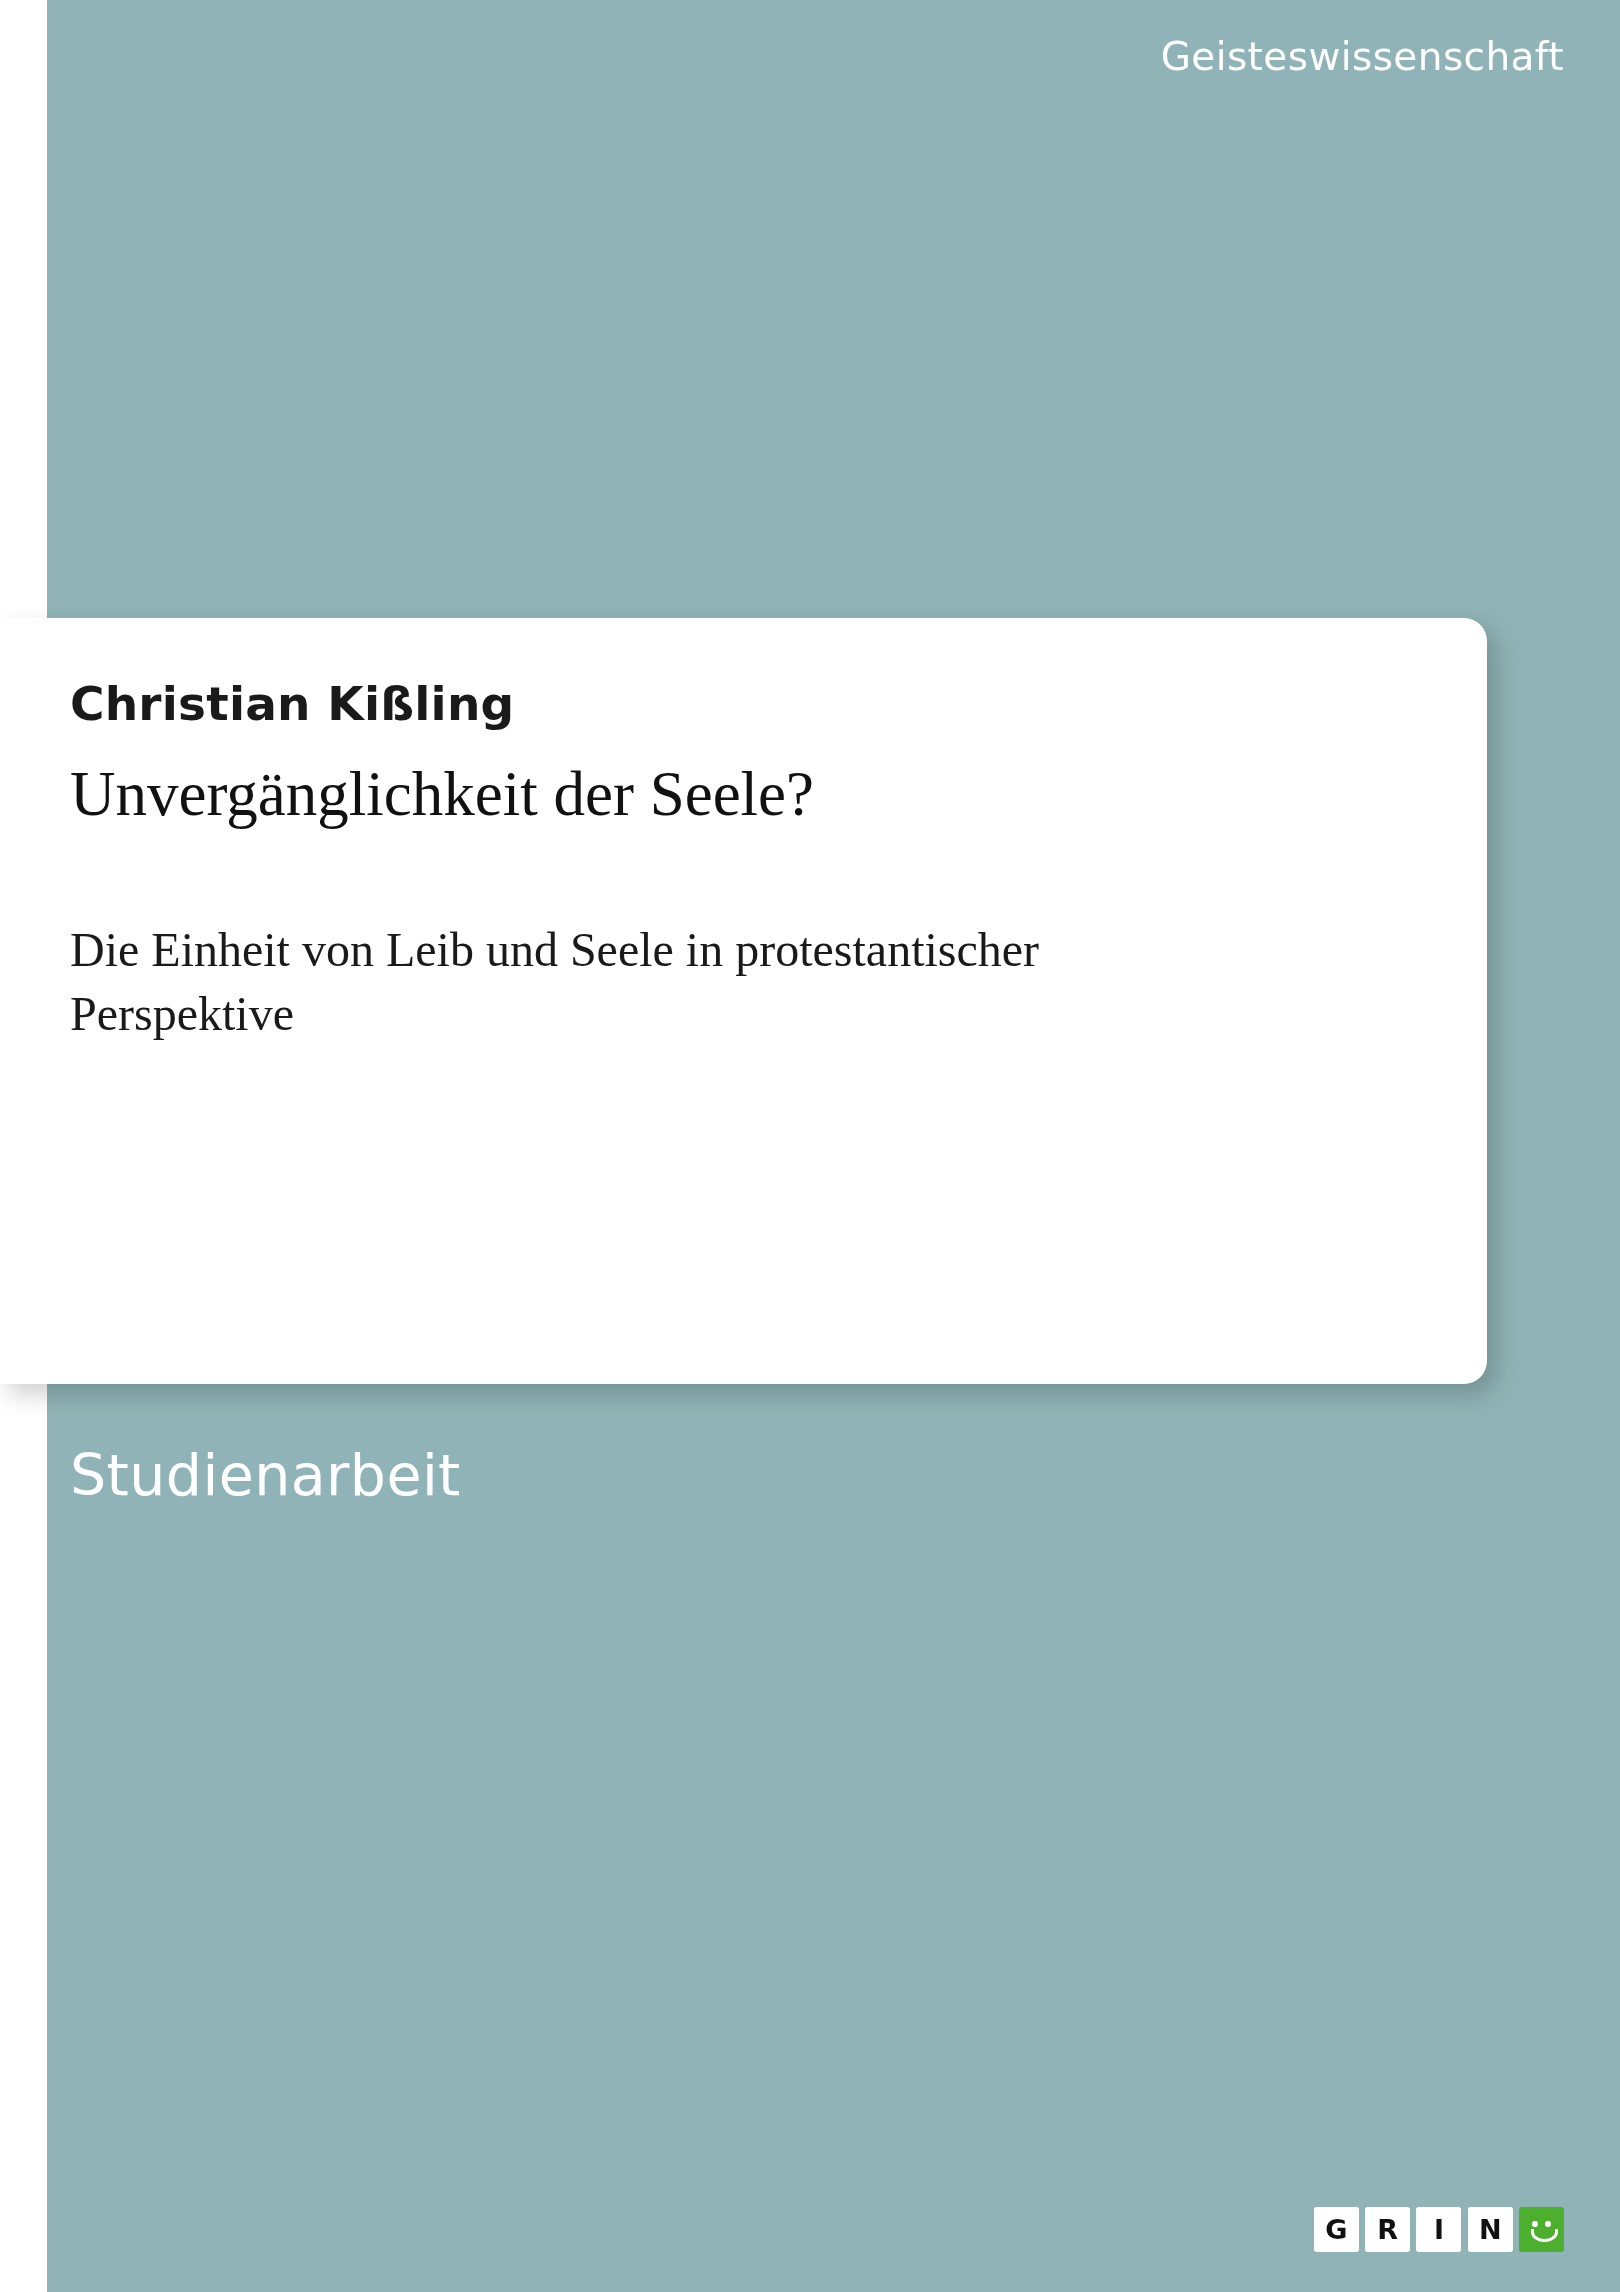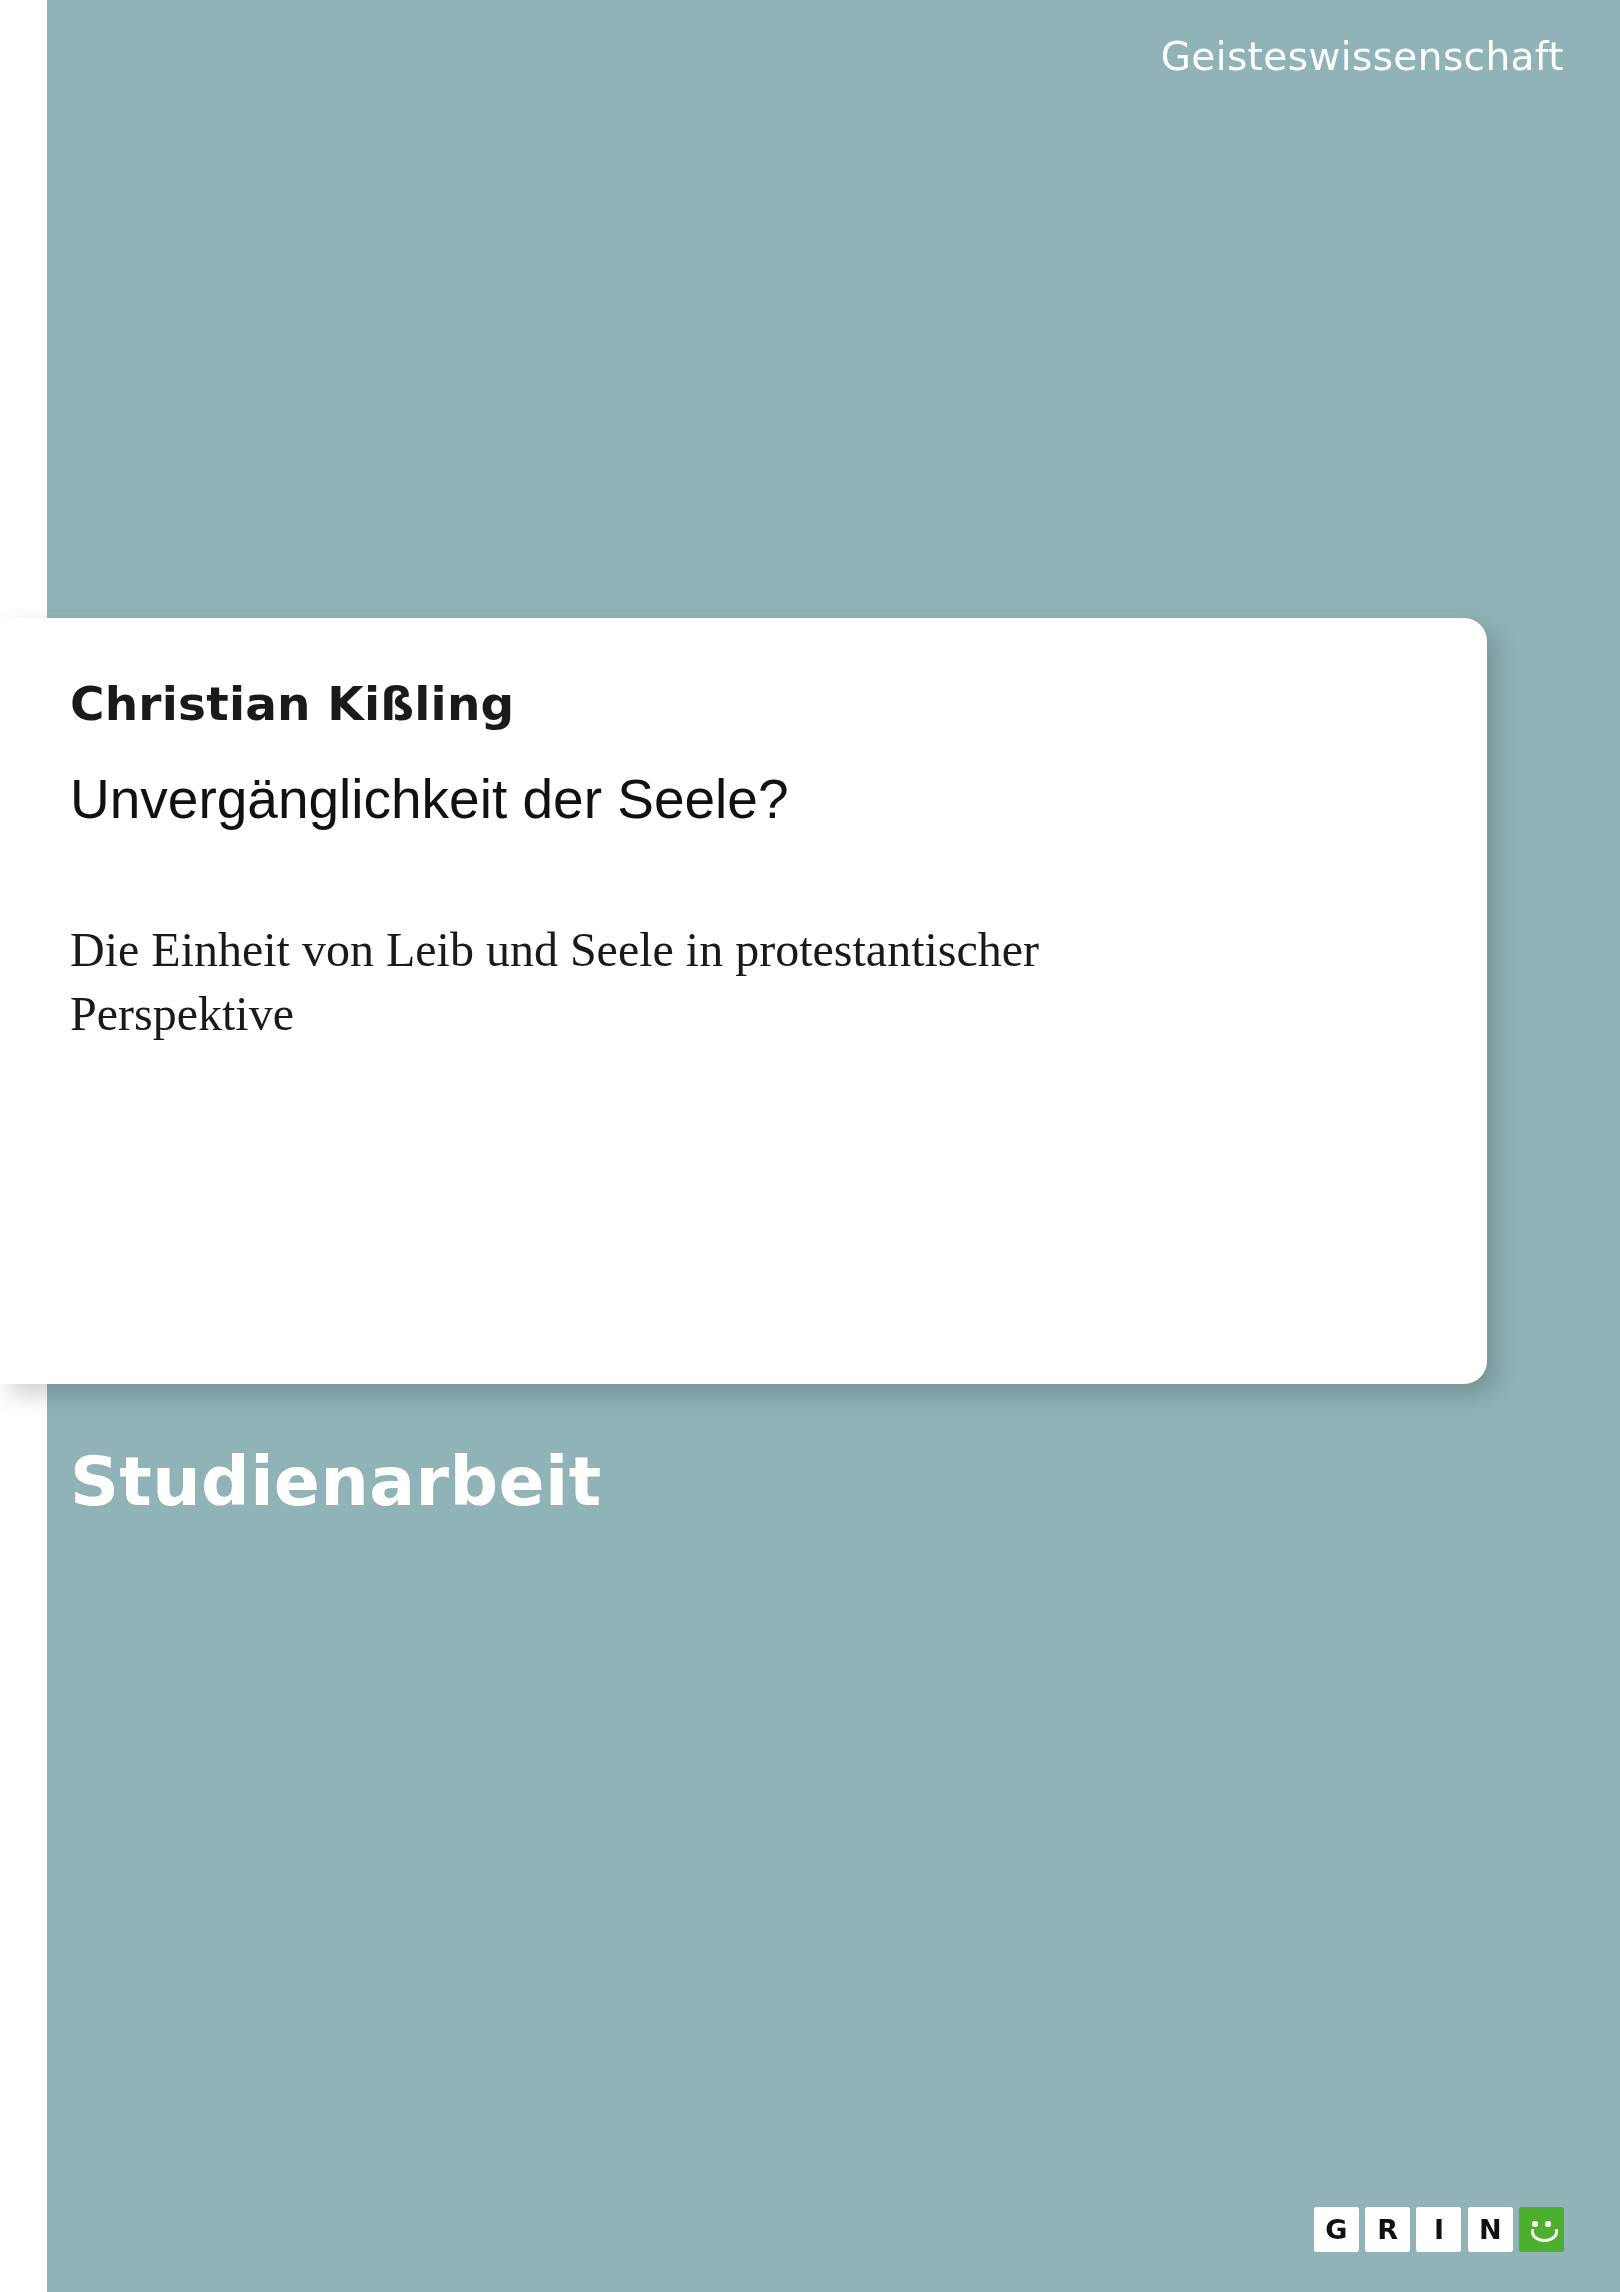--- a/index.html
+++ b/index.html
@@ -66,45 +66,45 @@
     font-family: "DejaVu Sans", sans-serif;
     font-weight: bold;
     font-size: 47px;
     color: #1a1a1a;
     letter-spacing: 0.2px;
     margin-top: 11px;
   }
   .main-title {
     position: absolute;
     left: 70px;
-    top: 150px;
+    top: 140px;
     right: 81px;
-    font-family: Liberation Sans, sans-serif;
-    font-size: 55px;
+    font-family: Liberation Serif, serif;
+    font-size: 63px;
     color: #111111;
     line-height: 1.15;
   }
   .subtitle {
     position: absolute;
     left: 70px;
     top: 300px;
     width: 1182px;
     font-family: "Liberation Serif", serif;
     font-size: 48px;
     color: #1a1a1a;
     line-height: 1.34;
   }
   
   .doctype {
     position: absolute;
     left: 70px;
     top: 1442px;
     font-family: "DejaVu Sans", sans-serif;
-    font-weight: bold;
-    font-size: 68px;
+    font-weight: normal;
+    font-size: 57px;
     color: #ffffff;
     letter-spacing: 0.4px;
   }
   
   .grin-logo {
     position: absolute;
     right: 56px;
     bottom: 41px;
     display: flex;
     align-items: center;

